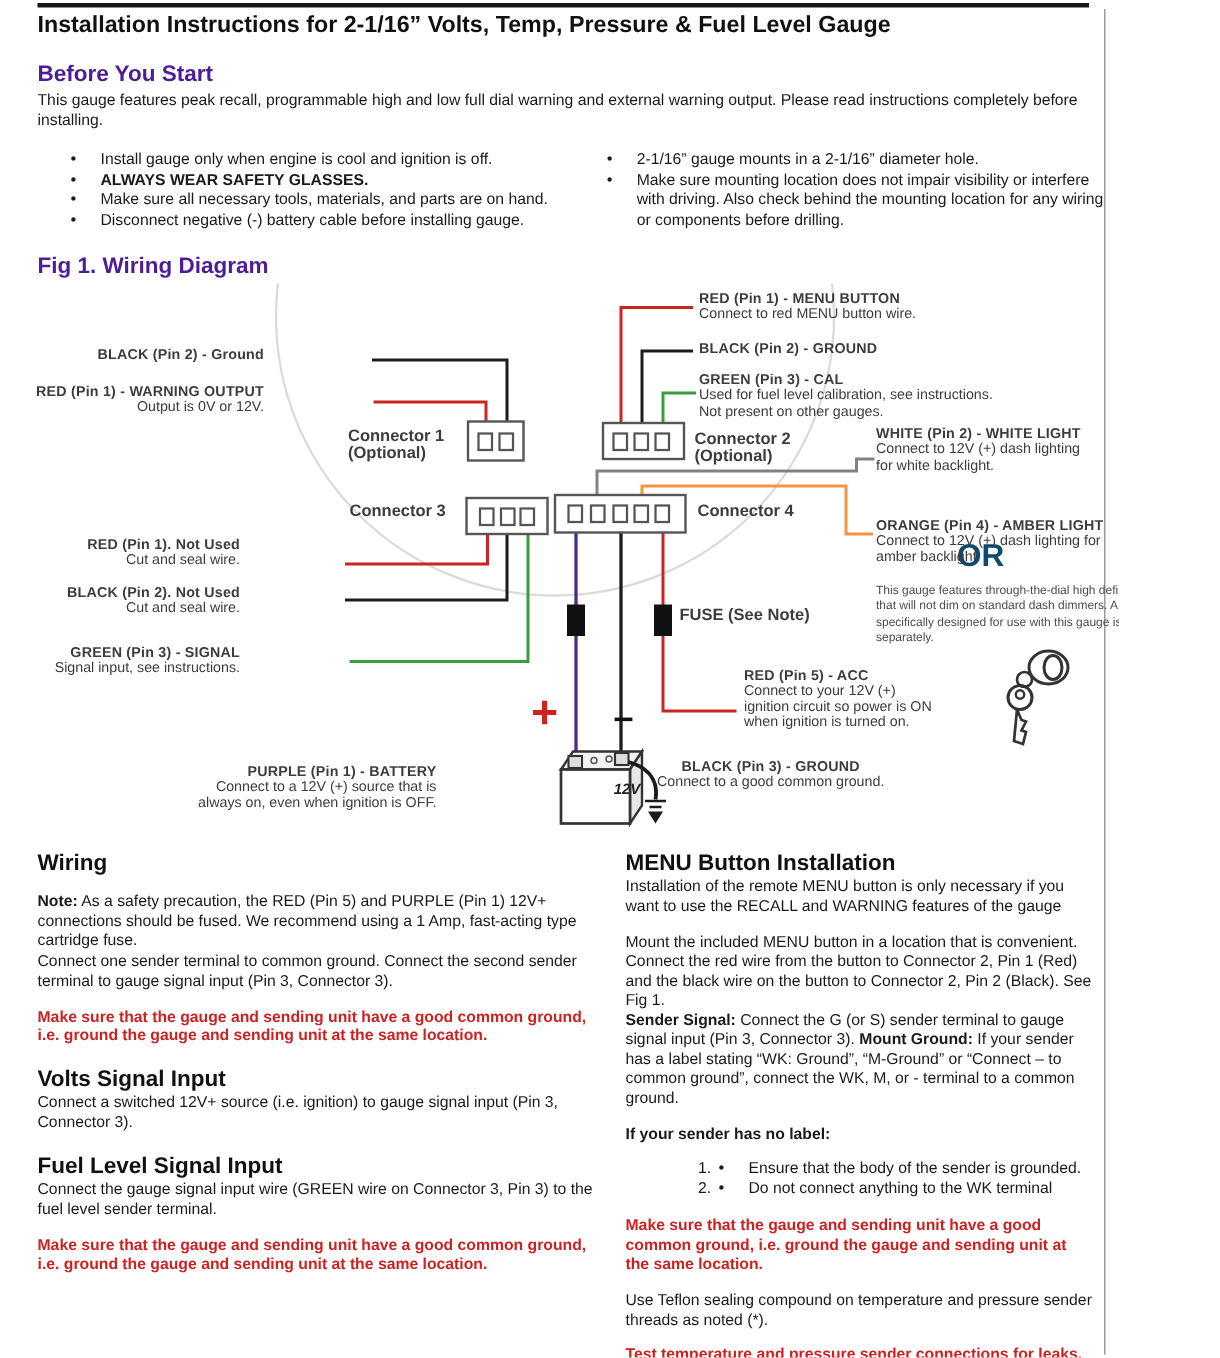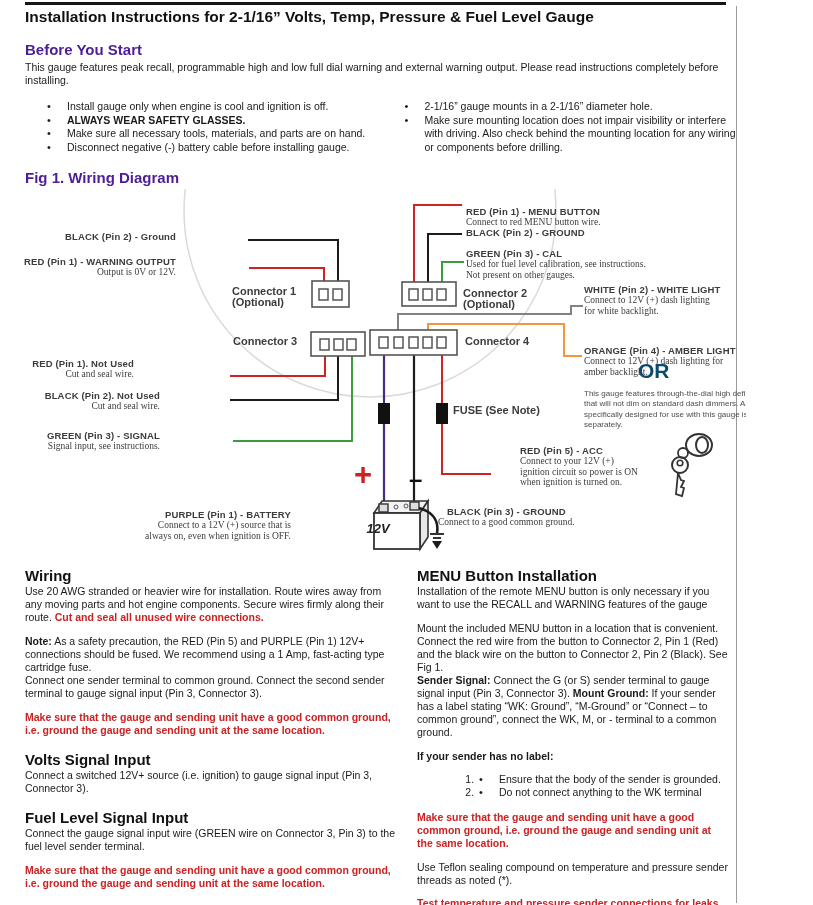--- a/index.html
+++ b/index.html
@@ -15,28 +15,28 @@
   ul.bl{width:345px;}
   ul.br{margin-left:30px;width:362px;}
   li{font-size:10.5px;line-height:13.5px;position:relative;padding-left:22px;}
   li::before{content:"\2022";position:absolute;left:2px;font-size:11px;}
   li .bstrong{font-weight:bold;}
   
   .diagram{position:relative;height:372px;margin-top:3px;}
   .diagram svg{position:absolute;left:0;top:0;}
   .dl{position:absolute;font-size:9.5px;line-height:10.4px;color:#3c3c3c;}
   .dl .t{font-weight:bold;letter-spacing:.15px;}
-  .dl .d{white-space:pre-line;font-family:Liberation Serif, serif;}
+  .dl .d{white-space:pre-line;}
   .ra{text-align:right;}
   .conn-label{position:absolute;font-size:11px;line-height:10.6px;font-weight:bold;color:#3c3c3c;white-space:pre-line;}
   .led-note{position:absolute;left:584px;top:200px;width:232px;font-size:8px;line-height:10.3px;color:#4c4c4c;}
   .or{position:absolute;left:638px;top:126px;font-size:21px;font-weight:bold;color:#0c4a6e;margin-top:44px;}
   .plus{position:absolute;left:354px;top:272px;font-size:31px;font-weight:bold;color:#cc2222;line-height:28px;}
   .minus{position:absolute;left:409px;top:280px;font-size:24px;font-weight:bold;color:#111;line-height:20px;}
-  .batt-text{position:absolute;left:358px;top:332px;width:40px;text-align:center;font-style:italic;font-weight:bold;font-size:13px;color:#222;}
+  .batt-text{position:absolute;left:398px;top:332px;width:40px;text-align:center;font-style:italic;font-weight:bold;font-size:10px;color:#222;}
   
   .columns{display:flex;padding:0 18px 0 25px;gap:20px;margin-top:6px;}
   .colL{flex:0 0 372px;width:372px;}
   .colR{flex:1;}
   h3{font-size:15px;margin:0;color:#111;}
   .mt{margin-top:14px;}
   p{font-size:10.5px;line-height:12.9px;margin:1px 0 0 0;}
   .para{margin-top:11px;}
   .warn{color:#cc2222;font-weight:bold;}
   .b{font-weight:bold;}
@@ -152,38 +152,38 @@
 
     <div class="dl ra" style="right:570px;top:43px;">
       <div class="t">BLACK (Pin 2) - Ground</div>
     </div>
     <div class="dl ra" style="right:570px;top:68px;">
       <div class="t">RED (Pin 1) - WARNING OUTPUT</div>
       <div class="d">Output is 0V or 12V.</div>
     </div>
     <div class="conn-label" style="left:232px;top:97px;"><span>Connector 1</span><br><span>(Optional)</span></div>
 
-    <div class="dl" style="left:466px;top:18px;">
+    <div class="dl" style="left:466px;top:6px;">
       <div class="t">RED (Pin 1) - MENU BUTTON</div>
       <div class="d">Connect to red MENU button wire.</div>
     </div>
     <div class="dl" style="left:466px;top:39px;">
       <div class="t">BLACK (Pin 2) - GROUND</div>
     </div>
     <div class="dl" style="left:466px;top:60px;">
       <div class="t">GREEN (Pin 3) - CAL</div>
       <div class="d">Used for fuel level calibration, see instructions.
 Not present on other gauges.</div>
     </div>
     <div class="conn-label" style="left:463px;top:99px;"><span>Connector 2</span><br><span>(Optional)</span></div>
 
     <div class="conn-label" style="left:233px;top:147px;"><span>Connector 3</span></div>
     <div class="conn-label" style="left:465px;top:147px;"><span>Connector 4</span></div>
 
-    <div class="dl ra" style="right:612px;top:170px;">
+    <div class="dl ra" style="right:586px;top:170px;">
       <div class="t">RED (Pin 1).  Not Used</div>
       <div class="d">Cut and seal wire.</div>
     </div>
     <div class="dl ra" style="right:586px;top:202px;">
       <div class="t">BLACK (Pin 2).  Not Used</div>
       <div class="d">Cut and seal wire.</div>
     </div>
     <div class="dl ra" style="right:586px;top:242px;">
       <div class="t">GREEN (Pin 3) - SIGNAL</div>
       <div class="d">Signal input, see instructions.</div>
@@ -197,21 +197,21 @@
     <div class="or">OR</div>
     <div class="dl" style="left:584px;top:157px;">
       <div class="t">ORANGE (Pin 4) - AMBER LIGHT</div>
       <div class="d">Connect to 12V (+) dash lighting for
 amber backlight.</div>
     </div>
     <div class="led-note">This gauge features through-the-dial high definition LED lighting that will not dim on standard dash dimmers.  A dimmer switch specifically designed for use with this gauge is available separately.</div>
 
     <div class="conn-label" style="left:453px;top:216px;">FUSE (See Note)</div>
 
-    <div class="dl" style="left:496px;top:257px;margin-left:24px;">
+    <div class="dl" style="left:496px;top:257px;">
       <div class="t">RED (Pin 5) - ACC</div>
       <div class="d">Connect to your 12V (+)
 ignition circuit so power is ON
 when ignition is turned on.</div>
     </div>
 
     <div class="plus">+</div>
     <div class="minus">–</div>
     <div class="batt-text">12V</div>
 
@@ -222,21 +222,20 @@
     </div>
     <div class="dl" style="left:438px;top:318px;text-align:center;">
       <div class="t">BLACK (Pin 3) - GROUND</div>
       <div class="d">Connect to a good common ground.</div>
     </div>
   </div>
 
   <div class="columns">
     <div class="colL">
       <h3>Wiring</h3>
-      <p><span>Use 20 AWG stranded or heavier wire for installation.  Route wires away from any moving parts and hot engine components.  Secure wires firmly along their route.  </span><span class="warn">Cut and seal all unused wire connections.</span></p>
       <p class="para"><span class="b">Note:</span><span>  As a safety precaution, the RED (Pin 5) and PURPLE (Pin 1) 12V+ connections should be fused. We recommend using a 1 Amp, fast-acting type cartridge fuse.</span></p>
 
       <p>Connect one sender terminal to common ground.   Connect the second sender terminal to gauge signal input (Pin 3, Connector 3).</p>
       <p class="para warn">Make sure that the gauge and sending unit have a good common ground, i.e. ground the gauge and sending unit at the same location.</p>
 
       <h3 class="mt">Volts Signal Input</h3>
       <p>Connect a switched 12V+ source (i.e. ignition) to gauge signal input (Pin 3, Connector 3).</p>
 
       <h3 class="mt">Fuel Level Signal Input</h3>
       <p>Connect the gauge signal input wire (GREEN wire on Connector 3, Pin 3) to the fuel level sender terminal.</p>

